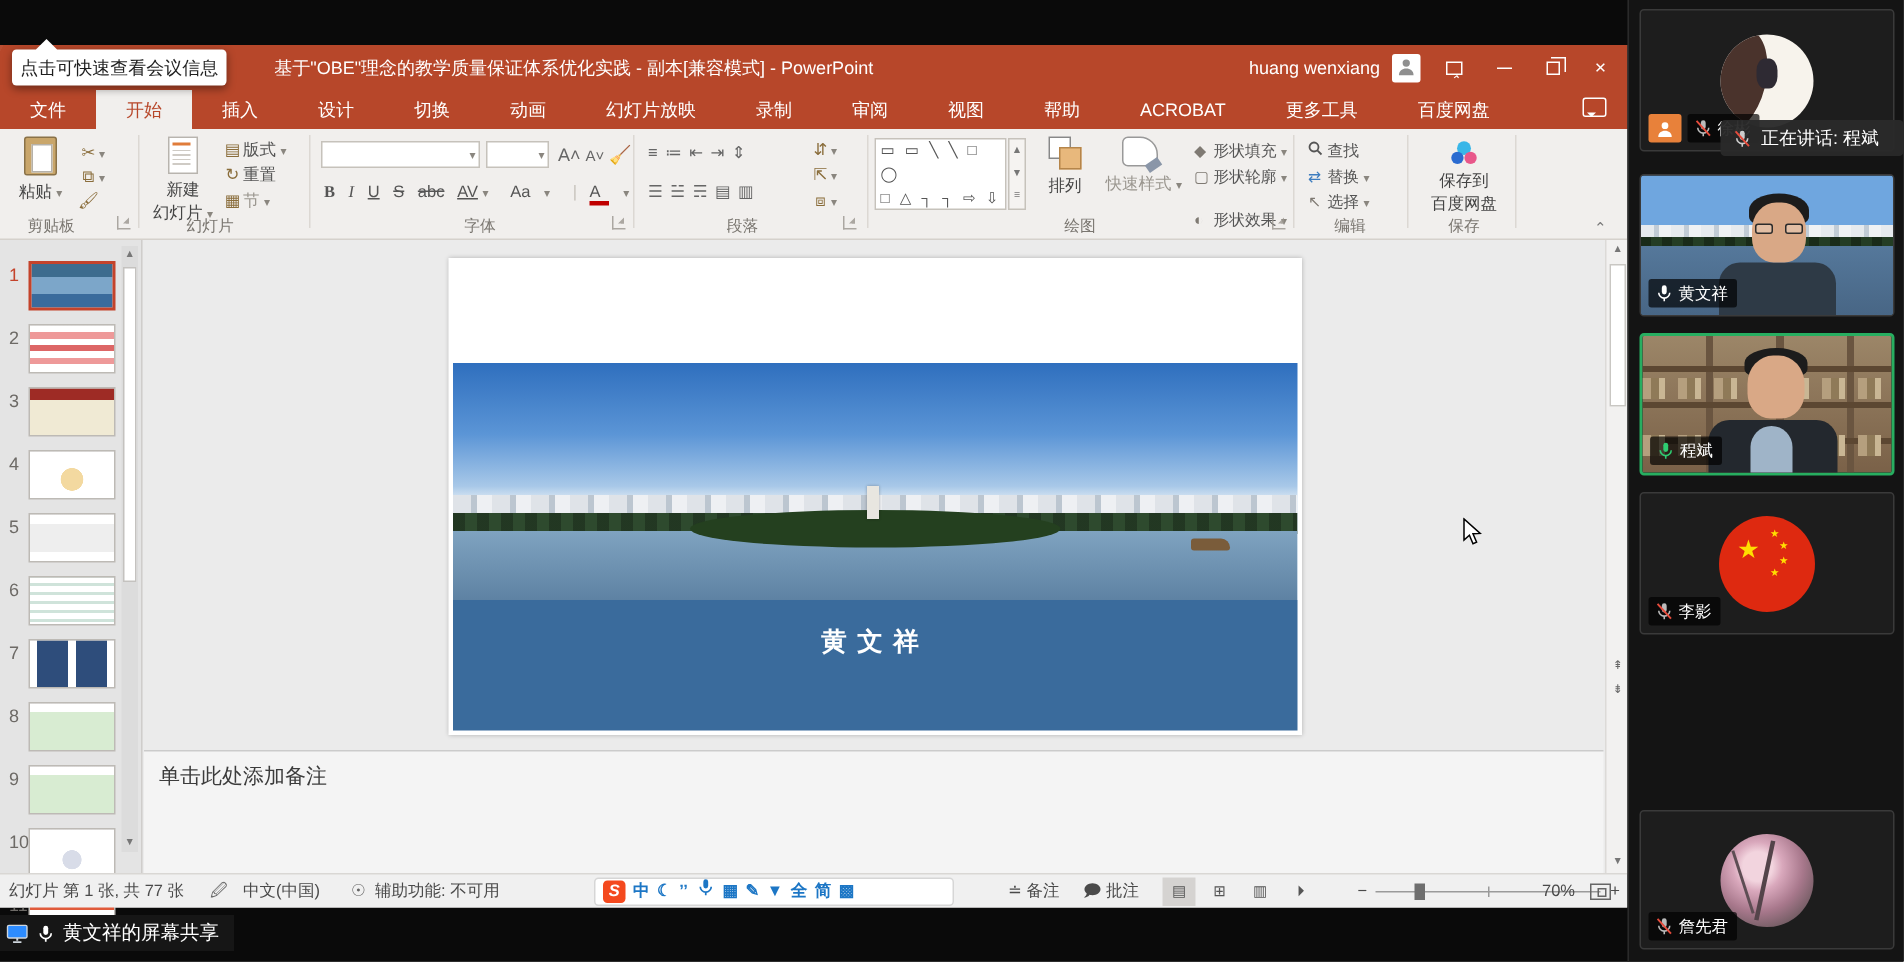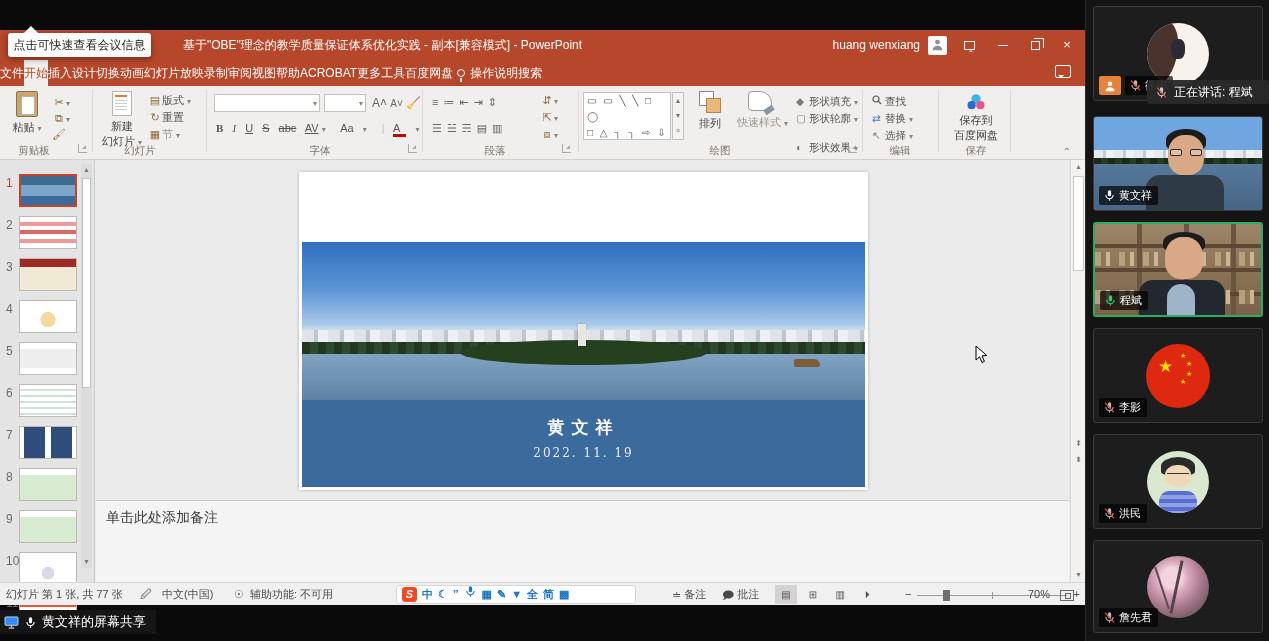--- a/index.html
+++ b/index.html
@@ -19,21 +19,21 @@
   .tb-avatar svg { display:block; margin:2px auto 0; }
   .tb-btn { position:absolute; top:0; width:32px; height:30px; color:#fff; text-align:center; line-height:30px; font-size:13px; }
   .tb-ribbonopt { right:100px; } .tb-min { right:66px; } .tb-restore { right:34px; } .tb-close { right:2px; }
   .tb-min i { display:inline-block; width:10px; border-top:1px solid #fff; vertical-align:middle; }
   .tb-restore i { display:inline-block; width:9px; height:9px; border:1px solid #fff; position:relative; vertical-align:middle; }
   .tb-restore i::before { content:''; position:absolute; left:2px; top:-4px; width:9px; height:9px; border:1px solid #fff; border-bottom:none; border-left:none; }
   .tb-ribbonopt i { display:inline-block; width:11px; height:9px; border:1px solid #fff; vertical-align:middle; position:relative; }
   .tb-ribbonopt i::after { content:'⌃'; position:absolute; left:2px; top:-3px; font-size:8px; }
 
   .menubar { position:absolute; left:0; top:30px; width:100%; height:26px; background:#B7472A; }
-  .mtab { display:inline-block; padding:0 0; height:26px; line-height:26px; color:#fff; font-size:12px; cursor:default; }
+  .mtab { display:inline-block; padding:0 20px; height:26px; line-height:26px; color:#fff; font-size:12px; cursor:default; }
   .mtab.sel { background:#F1EFED; color:#B7472A; }
   .tellme { display:inline-block; color:#fff; font-size:12px; padding-left:4px; }
   .tellme .lens { display:inline-block; width:8px; height:8px; border:1.4px solid #fff; border-radius:50%; position:relative; margin-right:5px; }
   .tellme .lens::after { content:''; position:absolute; left:2px; top:8px; width:1.5px; height:4px; background:#fff; }
   .mb-comment { position:absolute; right:14px; top:5px; width:16px; height:13px; border:1px solid #fff; border-radius:2px; }
   .mb-comment::after { content:''; position:absolute; left:2px; bottom:-4px; border:3px solid transparent; border-top-color:#fff; }
 
   
   .ribbon { position:absolute; left:0; top:56px; width:100%; height:74px; background:#F1EFED; border-bottom:1px solid #D5D1CC; font-size:11px; color:#444; }
   .rsep { position:absolute; top:4px; height:62px; width:1px; background:#DCD8D3; }
@@ -383,21 +383,20 @@
           <div class="photo">
             <div class="ph-buildings"></div>
             <div class="ph-trees"></div>
             <div class="ph-water"></div>
             <div class="ph-pen"></div>
             <div class="ph-mon"></div>
             <div class="ph-boat"></div>
           </div>
           <div class="band-bot">
             <div class="a">黄文祥</div>
-            <div class="d">2022. 11. 19</div>
           </div>
         </div>
       </div>
 
       <div class="vscroll" style="position:absolute; right:0; top:0; height:100%;">
         <span class="a" style="top:0;">▲</span>
         <div class="bar"></div>
         <span class="pgbtn" style="top:276px;">⇞</span>
         <span class="pgbtn" style="top:292px;">⇟</span>
         <span class="a" style="bottom:0;">▼</span>
@@ -545,36 +544,20 @@
         <svg class="micwrap" viewBox="0 0 16 16">
             <rect x="6" y="1.5" width="4" height="7.5" rx="2" fill="#bbb"></rect>
             <path d="M3.5 7.5a4.5 4.5 0 0 0 9 0" fill="none" stroke="#bbb" stroke-width="1.3"></path>
             <line x1="8" y1="12" x2="8" y2="14.5" stroke="#bbb" stroke-width="1.3"></line>
             <line x1="2.5" y1="2" x2="13.5" y2="14" stroke="#E74C3C" stroke-width="1.6"></line>
           </svg>
         <span>李影</span>
       </div>
     </div>
 
-    <div class="tile" style="top:434px;">
-      <div class="avatar-circle cartoon" style="border-radius:50%;">
-        <div class="face"></div>
-        <div class="spec"></div>
-        <div class="shirt"></div>
-      </div>
-      <div class="nametag">
-        <svg class="micwrap" viewBox="0 0 16 16">
-            <rect x="6" y="1.5" width="4" height="7.5" rx="2" fill="#bbb"></rect>
-            <path d="M3.5 7.5a4.5 4.5 0 0 0 9 0" fill="none" stroke="#bbb" stroke-width="1.3"></path>
-            <line x1="8" y1="12" x2="8" y2="14.5" stroke="#bbb" stroke-width="1.3"></line>
-            <line x1="2.5" y1="2" x2="13.5" y2="14" stroke="#E74C3C" stroke-width="1.6"></line>
-          </svg>
-        <span>洪民</span>
-      </div>
-    </div>
 
     <div class="tile" style="top:540px; height:93px;">
       <div class="avatar-circle flower" style="border-radius:50%;"></div>
       <div class="nametag">
         <svg class="micwrap" viewBox="0 0 16 16">
             <rect x="6" y="1.5" width="4" height="7.5" rx="2" fill="#bbb"></rect>
             <path d="M3.5 7.5a4.5 4.5 0 0 0 9 0" fill="none" stroke="#bbb" stroke-width="1.3"></path>
             <line x1="8" y1="12" x2="8" y2="14.5" stroke="#bbb" stroke-width="1.3"></line>
             <line x1="2.5" y1="2" x2="13.5" y2="14" stroke="#E74C3C" stroke-width="1.6"></line>
           </svg>

